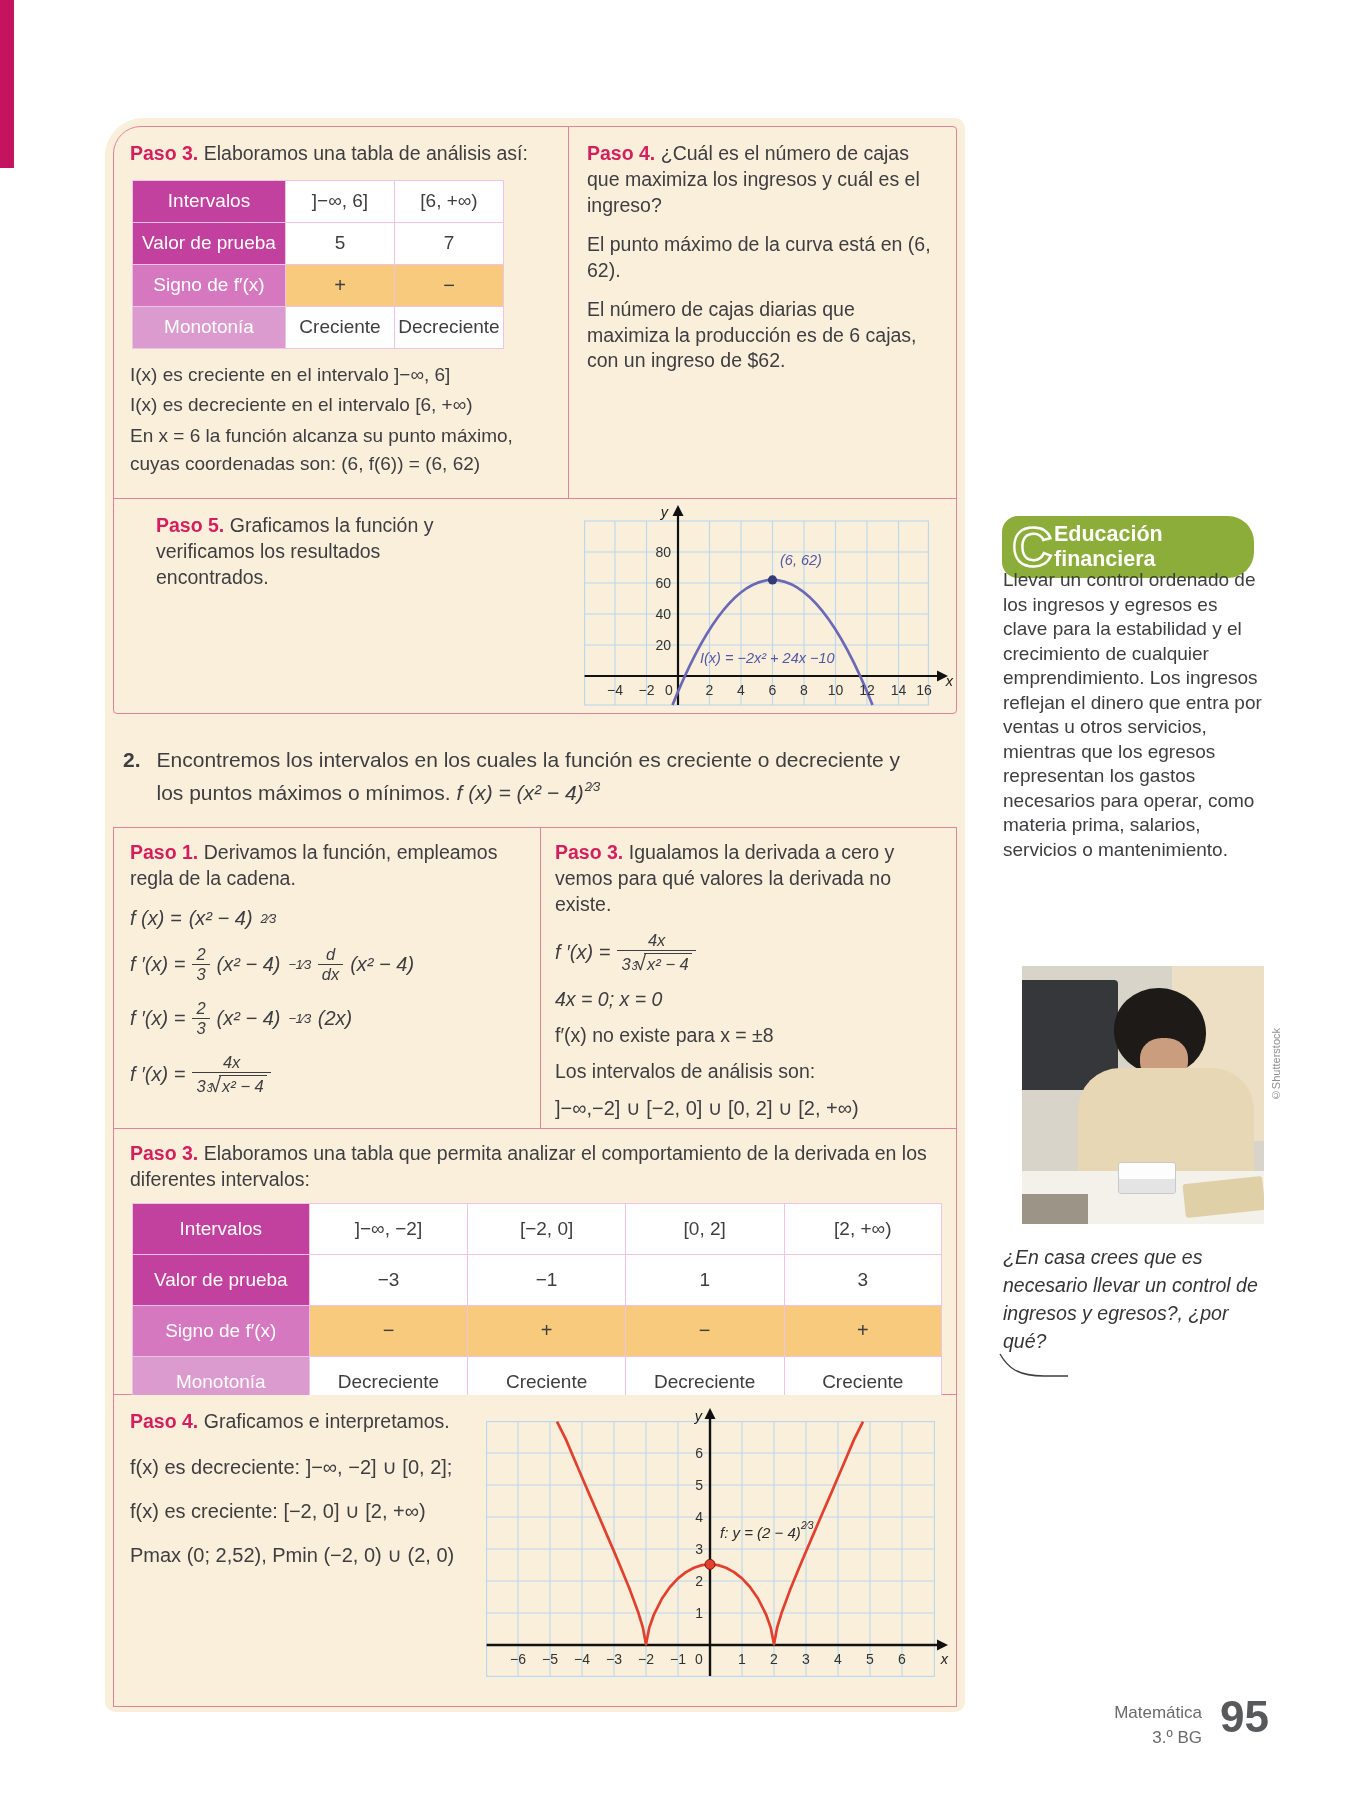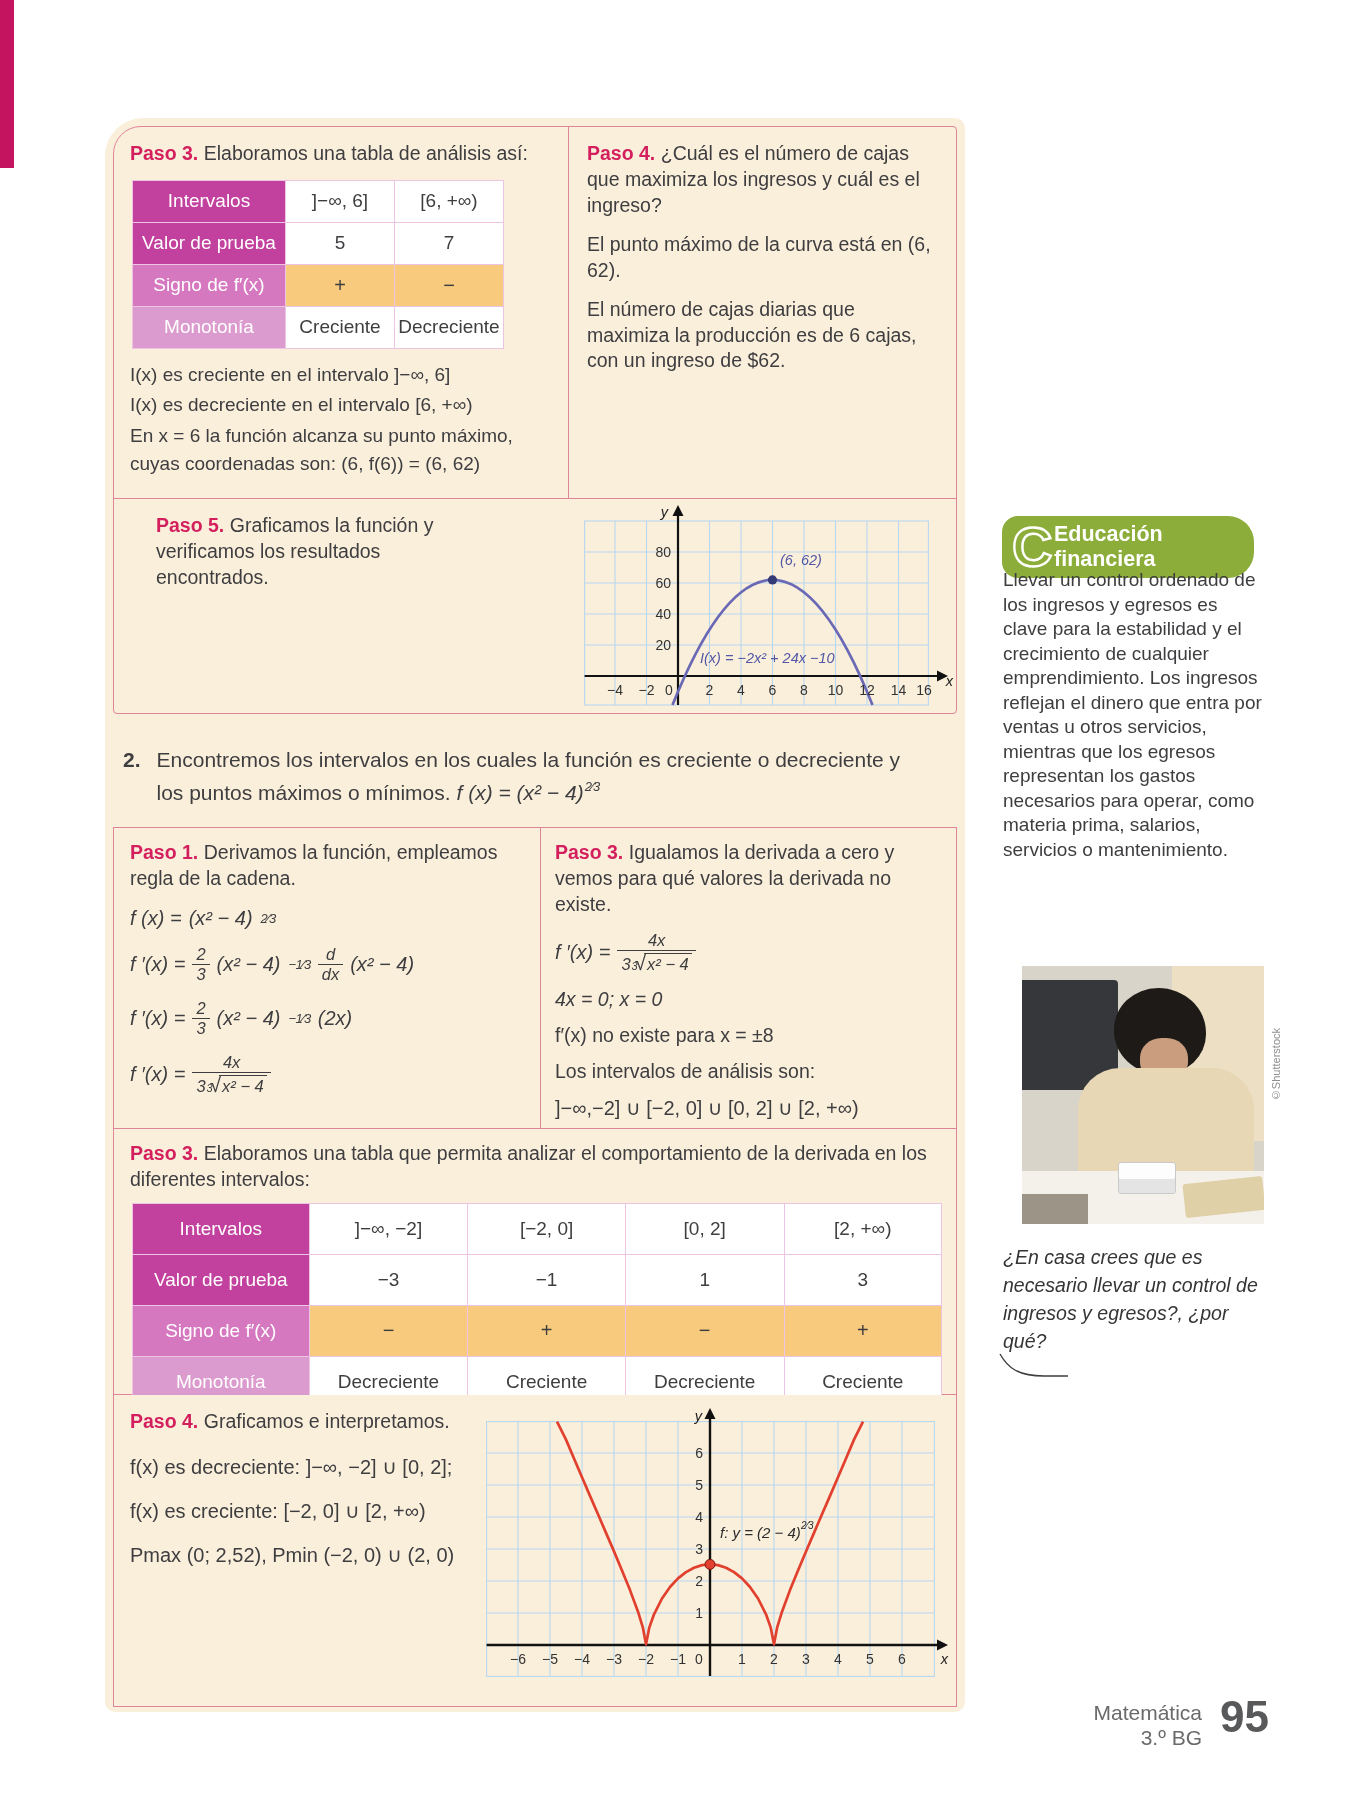--- a/index.html
+++ b/index.html
@@ -68,21 +68,21 @@
   .badge-ic{position:absolute;left:2px;top:-2px;}
   .side-par{position:absolute;left:1003px;top:568px;width:262px;font-size:19px;line-height:24.5px;}
   .photo{position:absolute;left:1022px;top:966px;width:242px;height:258px;overflow:hidden;background:#d9d4c9;}
   .photo div{position:absolute;}
   .credit{position:absolute;left:1270px;top:1028px;font-size:11px;color:#8f8f8f;
     writing-mode:vertical-rl;transform:rotate(180deg);}
   .question{position:absolute;left:1003px;top:1243px;width:272px;font-size:19.5px;line-height:28px;font-style:italic;color:#353535;}
   .flourish{position:absolute;left:998px;top:1352px;}
   
   .footer-subject{position:absolute;left:1030px;top:1700px;width:172px;text-align:right;
-    color:#6a6a6a;font-size:21px;line-height:25px;}
+    color:#6a6a6a;font-size:17px;line-height:25px;}
   .footer-page{position:absolute;left:1220px;top:1692px;font-size:44px;font-weight:bold;color:#58595b;}
   
   .tick{font-family:"Liberation Sans",sans-serif;font-size:14px;fill:#323232;}
   .axl{font-family:"Liberation Sans",sans-serif;font-size:14.5px;font-style:italic;fill:#222;}
   .blue-t{font-family:"Liberation Sans",sans-serif;font-size:14.5px;font-style:italic;fill:#5257a6;}
   .red-t{font-family:"Liberation Sans",sans-serif;font-size:15px;font-style:italic;fill:#2d2d2d;}
 </style>
 </head>
 <body>
 

